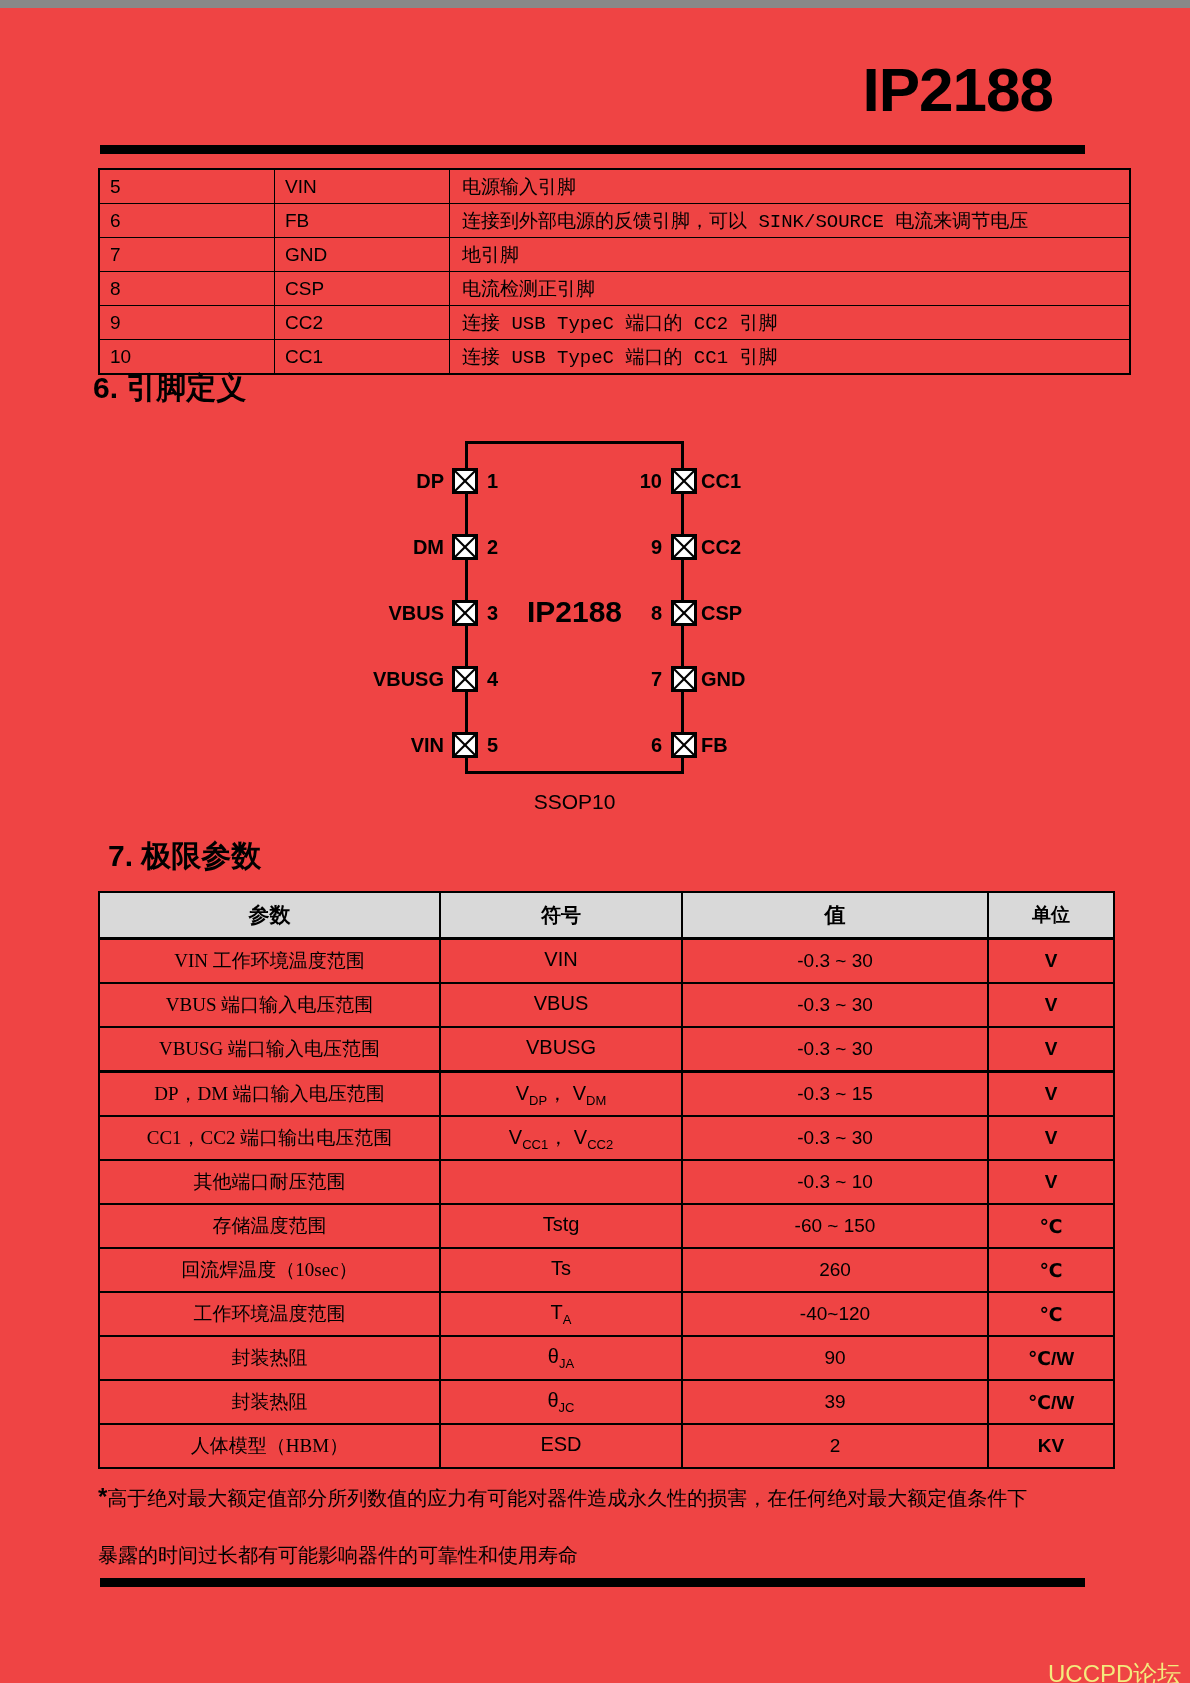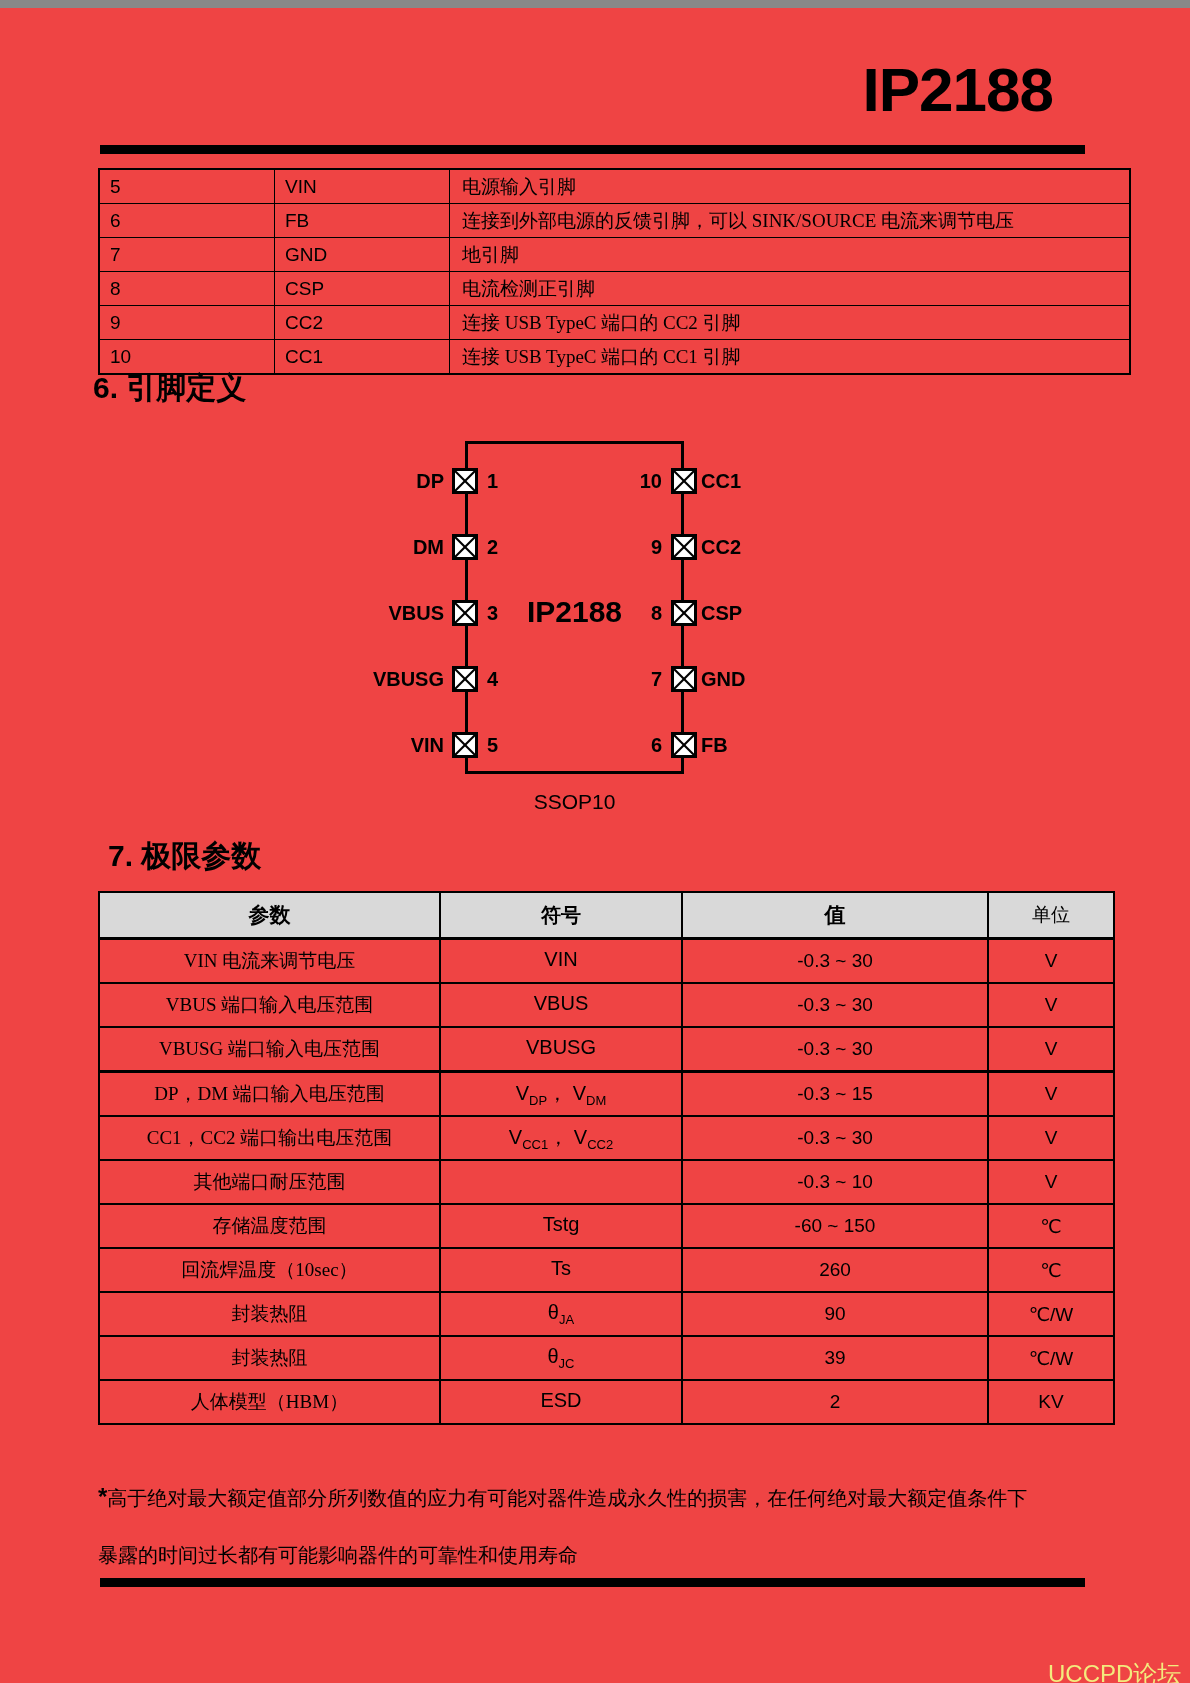--- a/index.html
+++ b/index.html
@@ -17,21 +17,21 @@
   .rule.top { top:137px; }
   .rule.bottom { top:1570px; }
 
   
   table { border-collapse:collapse; table-layout:fixed; }
   .t1 { position:absolute; left:98px; top:160px; width:995px; }
   .t1 td { border:1.5px solid #000; height:33px; vertical-align:middle;
            font-size:19px; padding:0 0 0 10px; overflow:hidden; white-space:nowrap; }
   .t1 .c1 { width:164px; }
   .t1 .c2 { width:164px; }
-  .t1 .c3 { width:667px; padding-left:12px; font-family:Liberation Serif, serif; }
+  .t1 .c3 { width:667px; padding-left:12px; font-family:Liberation Mono, monospace; }
   .t1 { border:2px solid #000; }
 
   
   .sec-heading { position:absolute; font-size:30px; font-weight:800; }
   .h6 { left:93px; top:360px; }
   .h7 { left:108px; top:828px; }
 
   
   .chip-body { position:absolute; left:465px; top:433px; width:219px; height:333px;
                border:3px solid #000; box-sizing:border-box; }
@@ -49,21 +49,21 @@
 
   
   .t2 { position:absolute; left:98px; top:883px; width:999px; border:2.5px solid #000; }
   .t2 th, .t2 td { border:2px solid #000; vertical-align:middle; text-align:center; overflow:hidden; }
   .t2 th { height:42px; background:#d9d9d9; font-size:21px; font-weight:800;
            border-bottom-width:3px; }
   .t2 td { height:40px; font-size:19px; }
   .t2 .cp { width:337px; font-family:"Liberation Serif","DejaVu Serif",serif; }
   .t2 .cs { width:238px; font-size:20px; }
   .t2 .cv { width:302px; }
-  .t2 .cu { width:122px; font-weight:400; font-size:19px; }
+  .t2 .cu { width:122px; font-weight:700; font-size:19px; }
   .t2 tr.thickb td { border-bottom-width:3.5px; }
   .t2 sub { font-size:13px; }
 
   
   .footnote { position:absolute; left:98px; top:1460px; width:1000px;
               font-size:20px; line-height:57px;
               font-family:"Liberation Serif","DejaVu Serif",serif; }
   .footnote .star { font-weight:800; font-size:24px;
                     font-family:"Liberation Sans","DejaVu Sans",sans-serif; }
 
@@ -224,21 +224,21 @@
 
   <table class="t2">
     <tbody>
       <tr>
         <th class="cp">参数</th>
         <th class="cs">符号</th>
         <th class="cv">值</th>
         <th class="cu">单位</th>
       </tr>
       <tr>
-        <td class="cp">VIN 电流来调节电压</td>
+        <td class="cp">VIN 工作环境温度范围</td>
         <td class="cs"><span>VIN</span><sub></sub><span></span><sub></sub></td>
         <td class="cv">-0.3 ~ 30</td>
         <td class="cu">V</td>
       </tr>
       <tr>
         <td class="cp">VBUS 端口输入电压范围</td>
         <td class="cs"><span>VBUS</span><sub></sub><span></span><sub></sub></td>
         <td class="cv">-0.3 ~ 30</td>
         <td class="cu">V</td>
       </tr>
@@ -272,20 +272,26 @@
         <td class="cv">-60 ~ 150</td>
         <td class="cu">℃</td>
       </tr>
       <tr>
         <td class="cp">回流焊温度（10sec）</td>
         <td class="cs"><span>Ts</span><sub></sub><span></span><sub></sub></td>
         <td class="cv">260</td>
         <td class="cu">℃</td>
       </tr>
       <tr>
+        <td class="cp">工作环境温度范围</td>
+        <td class="cs"><span>T</span><sub>A</sub><span></span><sub></sub></td>
+        <td class="cv">-40~120</td>
+        <td class="cu">℃</td>
+      </tr>
+      <tr>
         <td class="cp">封装热阻</td>
         <td class="cs"><span>θ</span><sub>JA</sub><span></span><sub></sub></td>
         <td class="cv">90</td>
         <td class="cu">℃/W</td>
       </tr>
       <tr>
         <td class="cp">封装热阻</td>
         <td class="cs"><span>θ</span><sub>JC</sub><span></span><sub></sub></td>
         <td class="cv">39</td>
         <td class="cu">℃/W</td>

